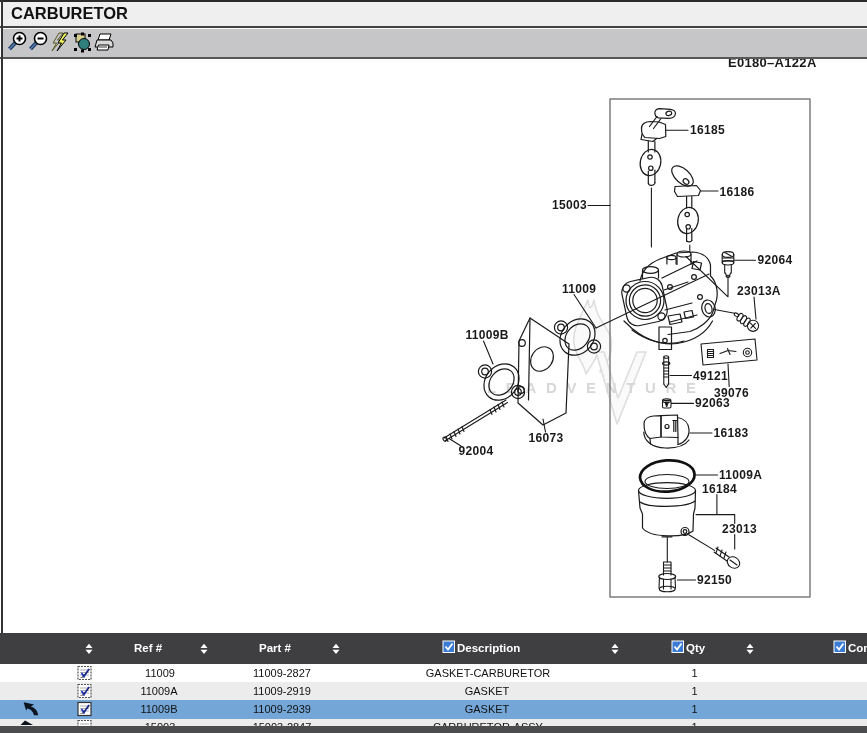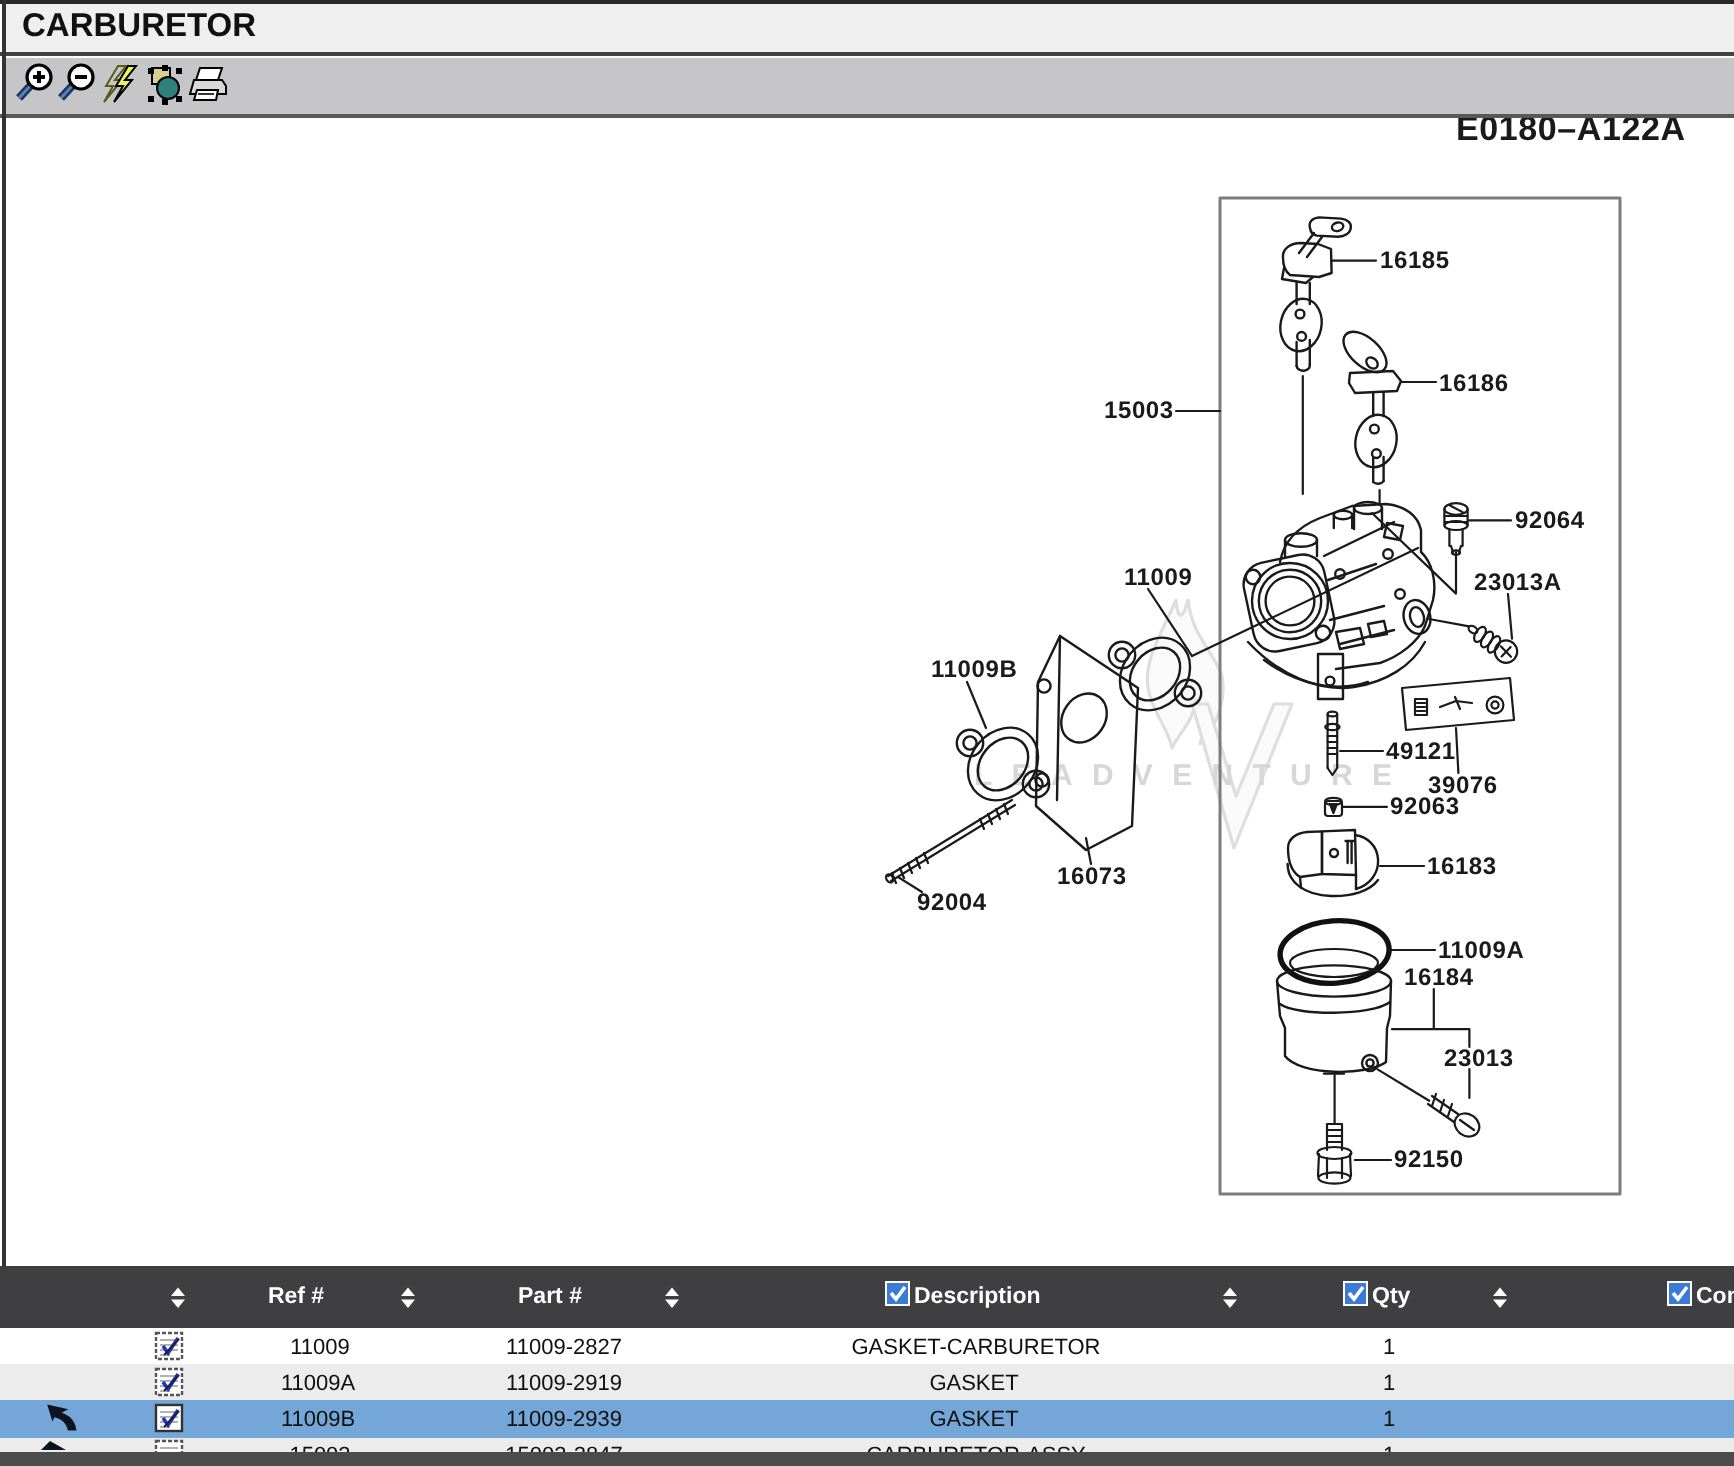--- a/index.html
+++ b/index.html
@@ -11,21 +11,21 @@
 <body>
 
   <div class="abs" style="left:0;top:0;width:867px;height:2px;background:#2a2a2a;"></div>
   <div class="abs" style="left:1px;top:0;width:2px;height:633px;background:#333;z-index:5;"></div>
 
   <div class="abs" style="left:3px;top:2px;width:864px;height:23.5px;background:#efefef;"></div>
   <div class="abs" style="left:11px;top:4px;font-size:16.5px;font-weight:bold;color:#111;">CARBURETOR</div>
   <div class="abs" style="left:0;top:25.5px;width:867px;height:2.2px;background:#424242;"></div>
   <div class="abs" style="left:0;top:27.7px;width:867px;height:1.3px;background:#fbfbfb;"></div>
 
-  <div class="abs" style="left:728px;top:55.2px;font-size:17px;font-weight:bold;color:#1a1a1a;letter-spacing:0.3px;z-index:1;">E0180–A122A</div>
+  <div class="abs" style="left:728px;top:55.2px;font-size:13px;font-weight:bold;color:#1a1a1a;letter-spacing:0.3px;z-index:1;">E0180–A122A</div>
 
   <div class="abs" style="left:3px;top:29px;width:864px;height:27.5px;background:#c6c6c8;z-index:2;"></div>
   <div class="abs" style="left:0;top:56.5px;width:867px;height:1.6px;background:#58585a;z-index:2;"></div>
 
   <svg class="abs" style="left:0;top:0;z-index:3;" width="130" height="58" viewBox="0 0 130 58">
 
     <g stroke="#000" fill="none">
       <path d="M15.5 42.5 L9.5 49" stroke="#1a3560" stroke-width="4"></path>
       <path d="M15.5 42.5 L9.5 49" stroke="#5b80b0" stroke-width="1.5"></path>
       <circle cx="19.5" cy="38.5" r="6" fill="#fff" stroke-width="1.6"></circle>

